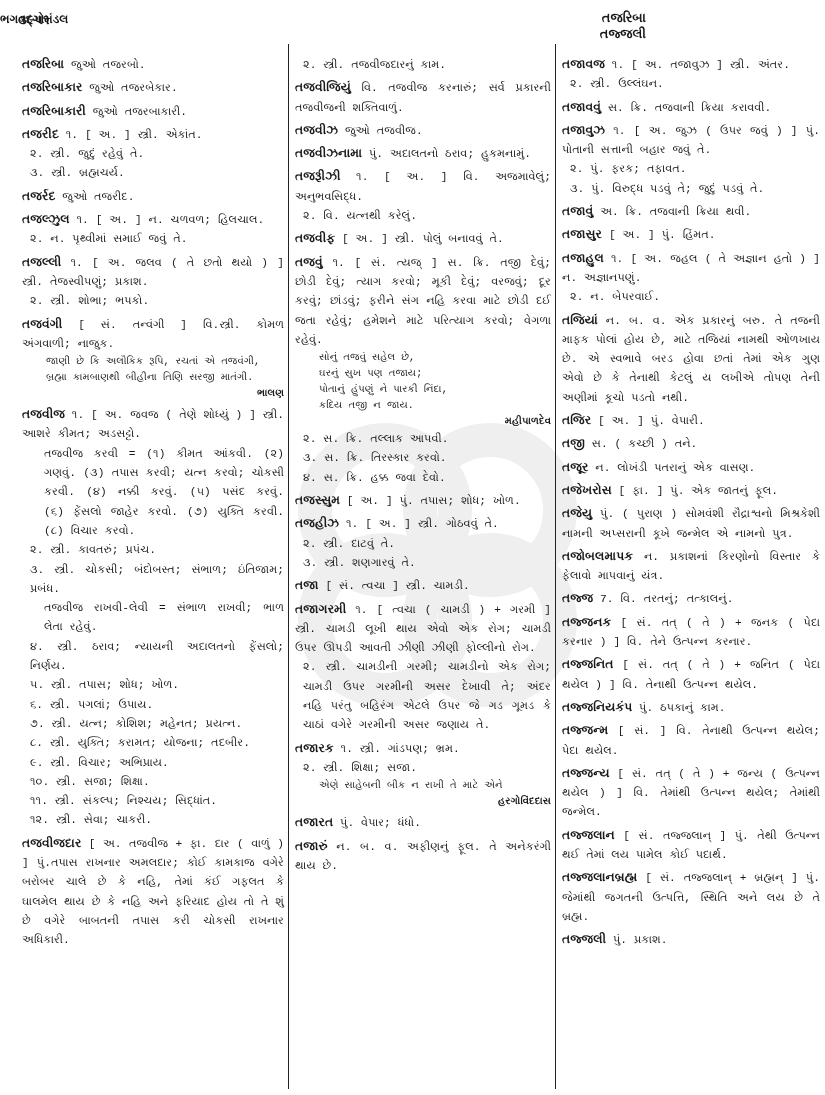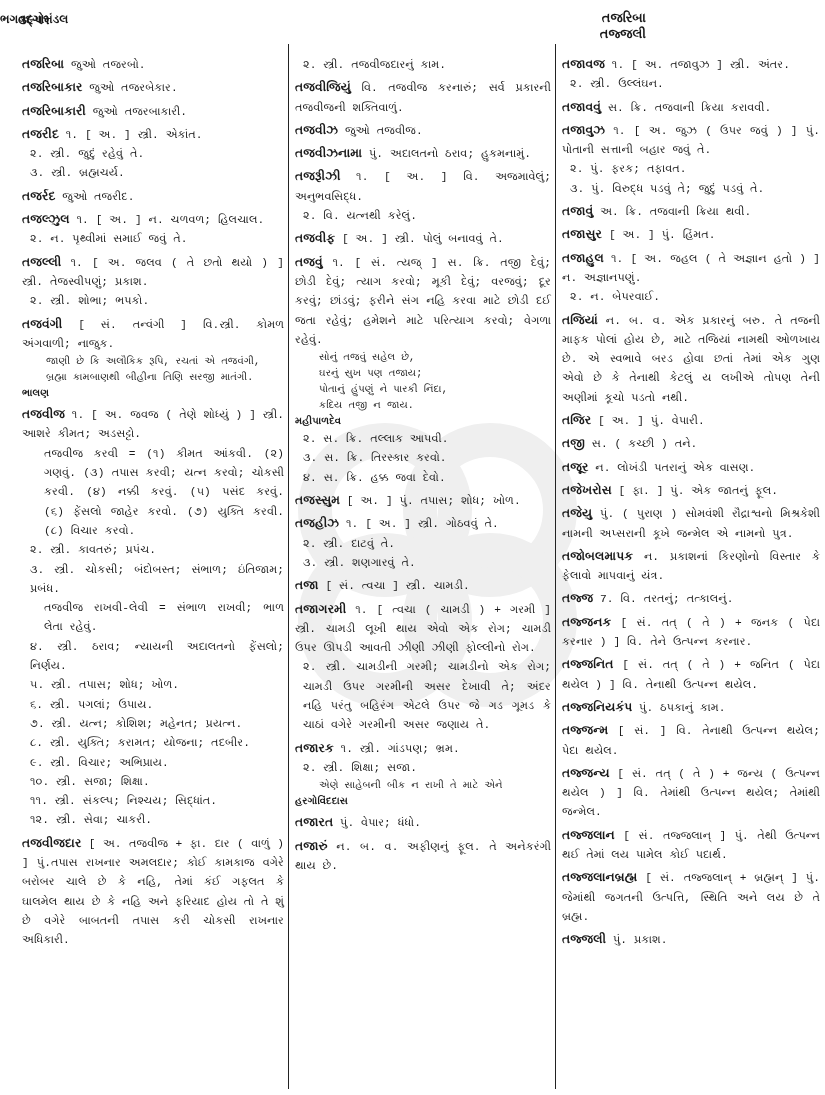--- a/index.html
+++ b/index.html
@@ -24,21 +24,21 @@
   .col1 { left:18px; width:262px; }
   .col2 { left:291px; width:256px; }
   .col3 { left:558px; width:258px; }
   .divider { position:absolute; top:-12px; width:1px; background:#222; }
   .div1 { left:284px; height:1045px; }
   .div2 { left:551px; height:1045px; }
   .entry { margin:0 0 4px 0; text-align:justify; }
   .hw { font-weight:bold; font-size:12.3px; }
   .sense { padding-left:8px; }
   .quote { padding-left:24px; font-size:10px; line-height:16px; }
-  .attrib { text-align:left; font-size:10px; font-weight:bold; line-height:16px; }
+  .attrib { text-align:right; font-size:10px; font-weight:bold; line-height:16px; }
   .usage { padding-left:22px; text-indent:0; }
 </style>
 </head>
 <body>
 
 <svg class="watermark" viewBox="0 0 330 330">
   <g fill="none" stroke="#efefef" stroke-width="34">
     <circle cx="115" cy="110" r="70"></circle>
     <circle cx="220" cy="110" r="70"></circle>
     <circle cx="115" cy="220" r="70"></circle>

